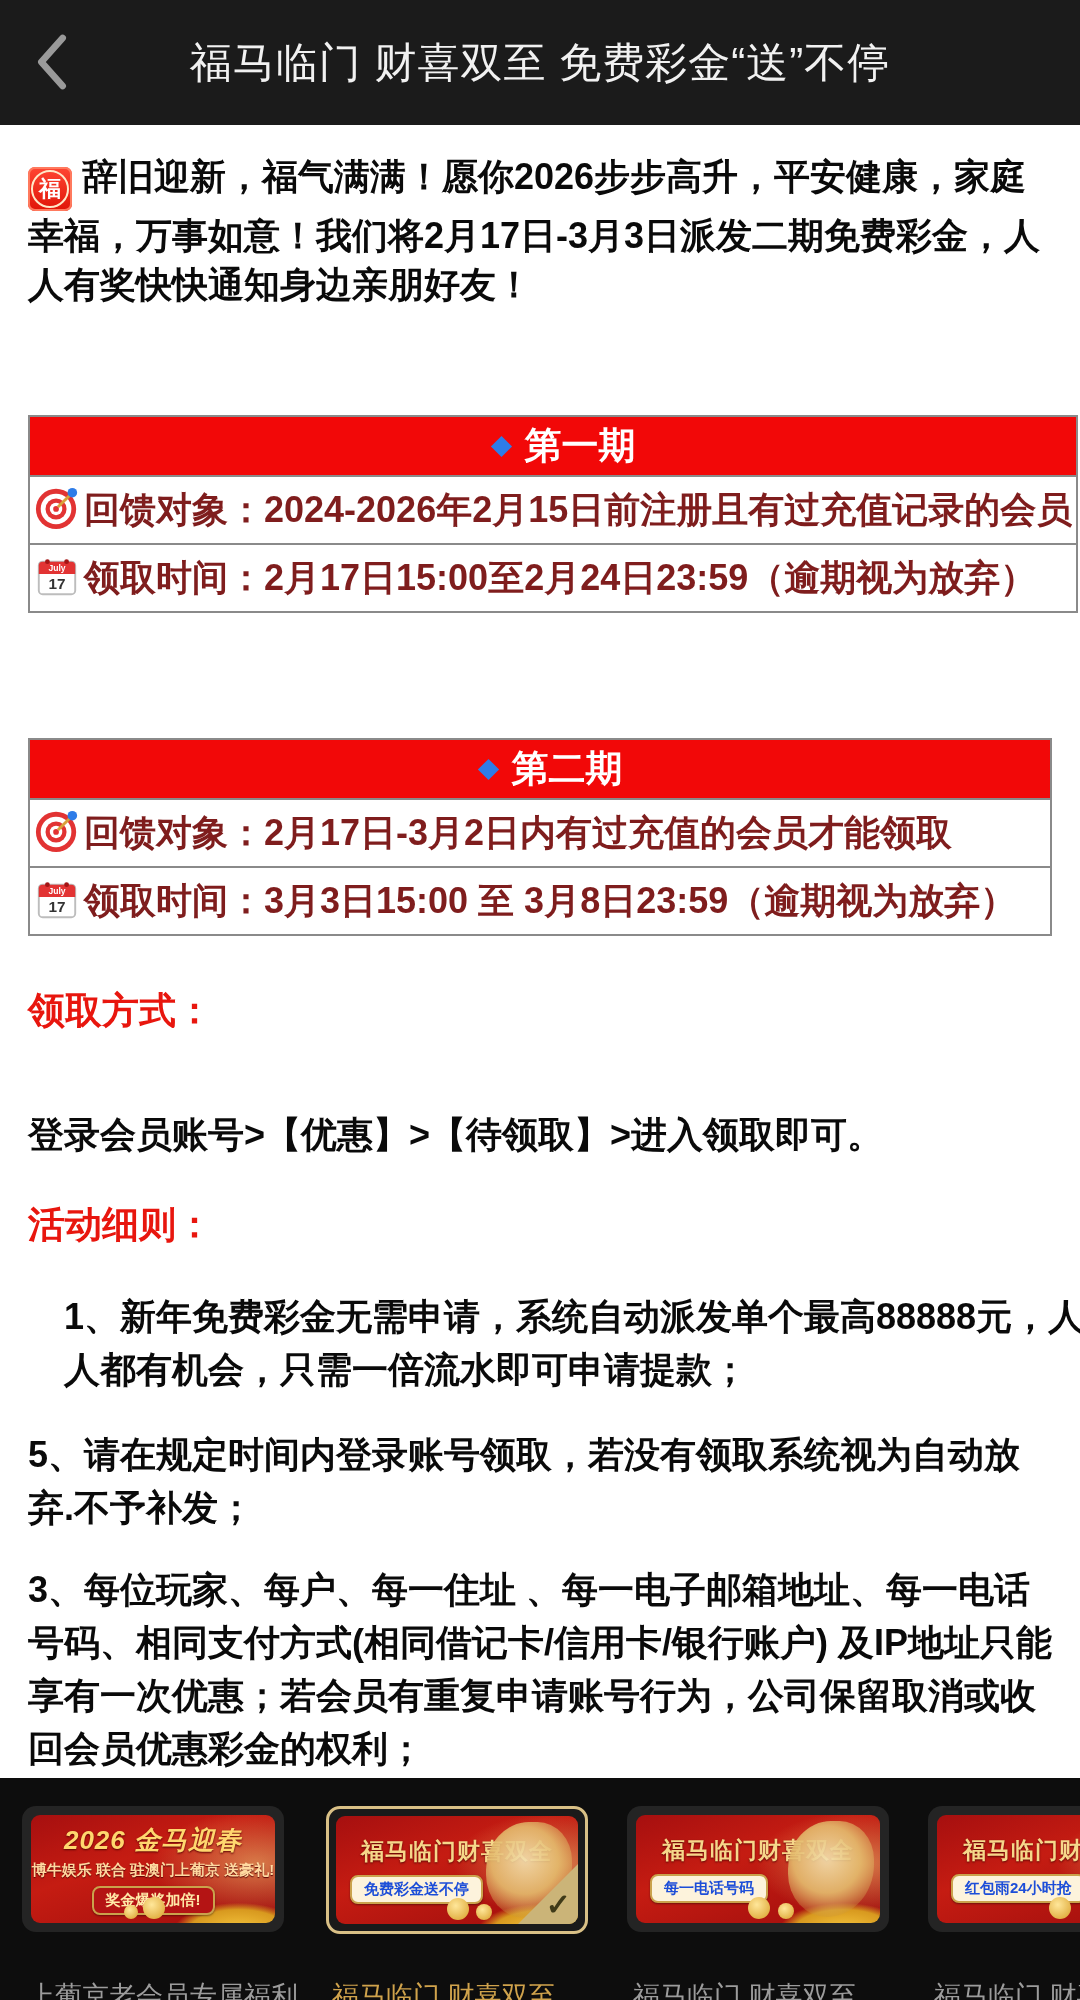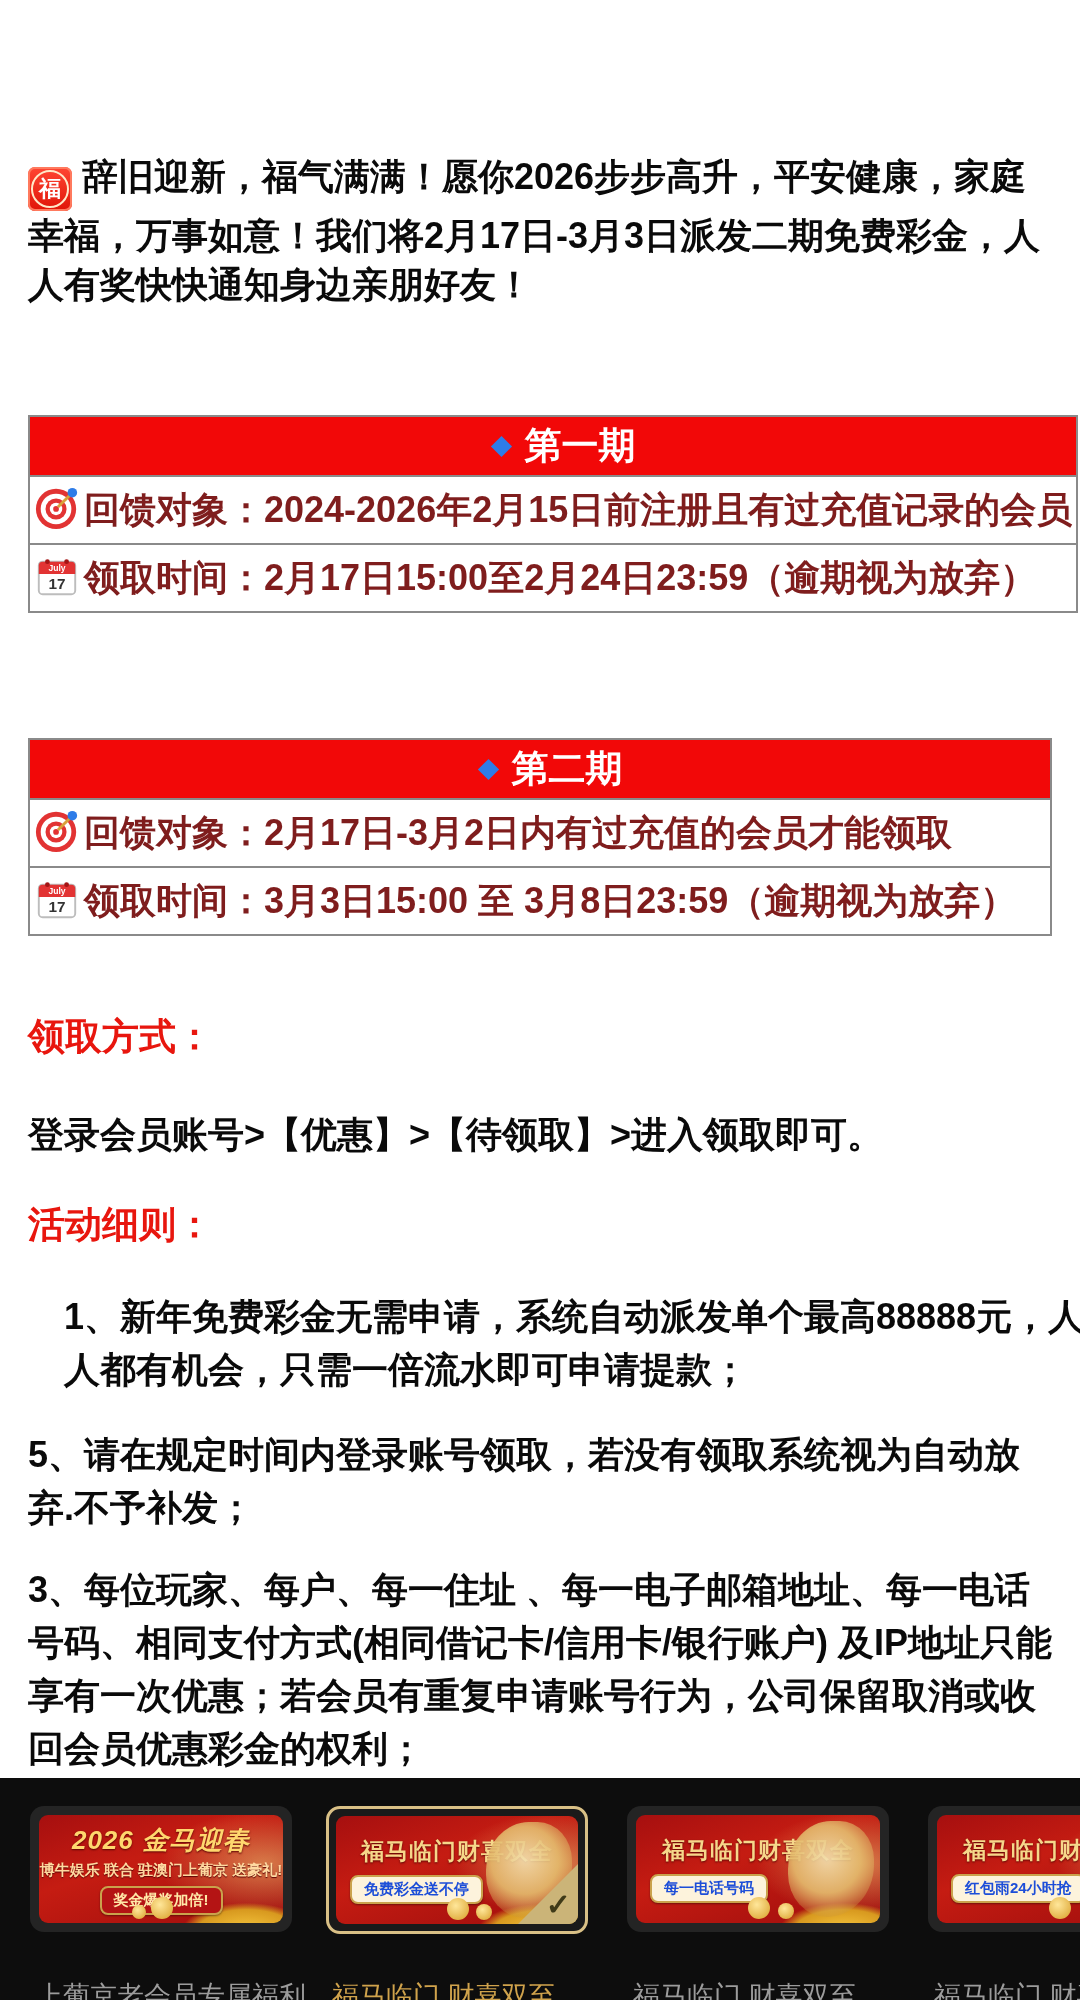--- a/index.html
+++ b/index.html
@@ -39,26 +39,26 @@
   }
   .diamond{display:inline-block;width:15px;height:15px;background:#2e7ce8;
     transform:rotate(45deg);margin-right:16px;vertical-align:4px;}
   .ptable .row{height:62px;font-size:36px;font-weight:700;color:#7f1d1d;
     padding:2px 4px;white-space:nowrap;}
   .cell-ic{display:inline-block;vertical-align:-9px;margin-right:4px;}
   .t1{top:415px;} .t2{top:738px;}
   
   .red-h{font-size:37px;font-weight:700;color:#e8160e;}
   .blk{font-size:36px;font-weight:700;color:#0a0a0a;line-height:53px;}
-  .claim-h{top:1012px;} .claim-b{top:1108px;} .rules-h{top:1200px;}
+  .claim-h{top:986px;} .claim-b{top:1108px;} .rules-h{top:1200px;}
   .rule1{top:1290px;margin-left:36px;} .rule2{top:1428px;} .rule3{top:1563px;}
   
   .footer{position:absolute;left:0;top:1778px;width:1080px;height:222px;background:#0d0d0d;}
   .thumb{position:absolute;top:28px;width:262px;cursor:pointer;}
-  .g1{left:30px;border-radius:27px;} .g2{left:326px;} .g3{left:627px;} .g4{left:928px;}
+  .g1{left:22px;border-radius:27px;} .g2{left:326px;} .g3{left:627px;} .g4{left:928px;}
   .frame{background:#242424;border-radius:14px;padding:9px;height:108px;}
   .thumb.selected .frame{border:3px solid #d9c086;background:#1a1a1a;padding:7px;height:108px;}
   .banner{
     position:relative;height:108px;border-radius:9px;overflow:hidden;
     background:
       radial-gradient(90px 40px at 85% 108%, #f7c93f 0%, #d8991f 55%, rgba(216,153,31,0) 72%),
       radial-gradient(140px 70px at 92% 45%, rgba(245,205,120,.55) 0%, rgba(245,205,120,.15) 55%, rgba(0,0,0,0) 75%),
       linear-gradient(160deg,#a60f0f 0%,#c51c12 40%,#9e0d0d 100%);
     display:flex;flex-direction:column;align-items:flex-start;justify-content:center;
   }
@@ -84,20 +84,28 @@
     border-left:60px solid transparent;border-bottom:60px solid #cbb478;}
   .check-mark{position:absolute;right:7px;bottom:2px;color:#3f3a18;font-size:30px;font-weight:700;}
   .caption{position:absolute;top:172px;left:6px;font-size:27px;color:#9c9c9c;white-space:nowrap;}
   .thumb.selected .caption{color:#d0a34c;}
 </style>
 </head>
 <body>
 
 <div class="page">
 
+  <div class="topbar">
+    <div class="back-btn">
+      <svg width="44" height="64" viewBox="0 0 32 48">
+        <polyline points="24,6 8,24 24,42" fill="none" stroke="#9a9a9a" stroke-width="5" stroke-linecap="round" stroke-linejoin="round"></polyline>
+      </svg>
+    </div>
+    <div class="topbar-title">福马临门 财喜双至 免费彩金“送”不停</div>
+  </div>
 
   <div class="col intro">
     <span class="fu-badge">
         <span>福</span>
       </span><span>辞旧迎新，福气满满！愿你2026步步高升，平安健康，家庭幸福，万事如意！我们将2月17日-3月3日派发二期免费彩金，人人有奖快快通知身边亲朋好友！</span>
   </div>
 
   <table class="col ptable t1">
     <tbody>
         <tr>

